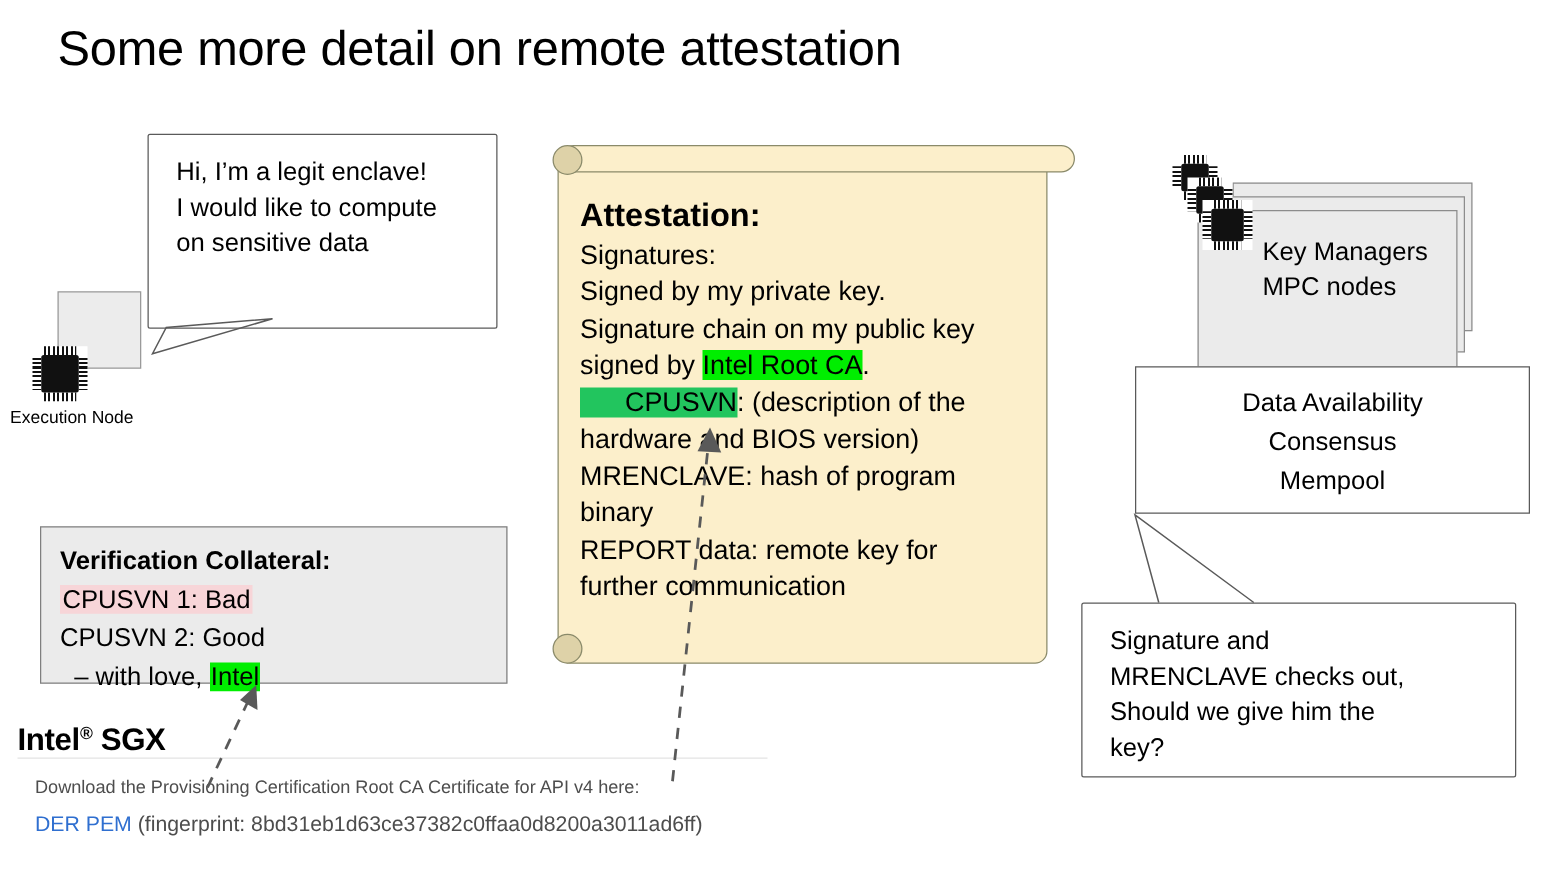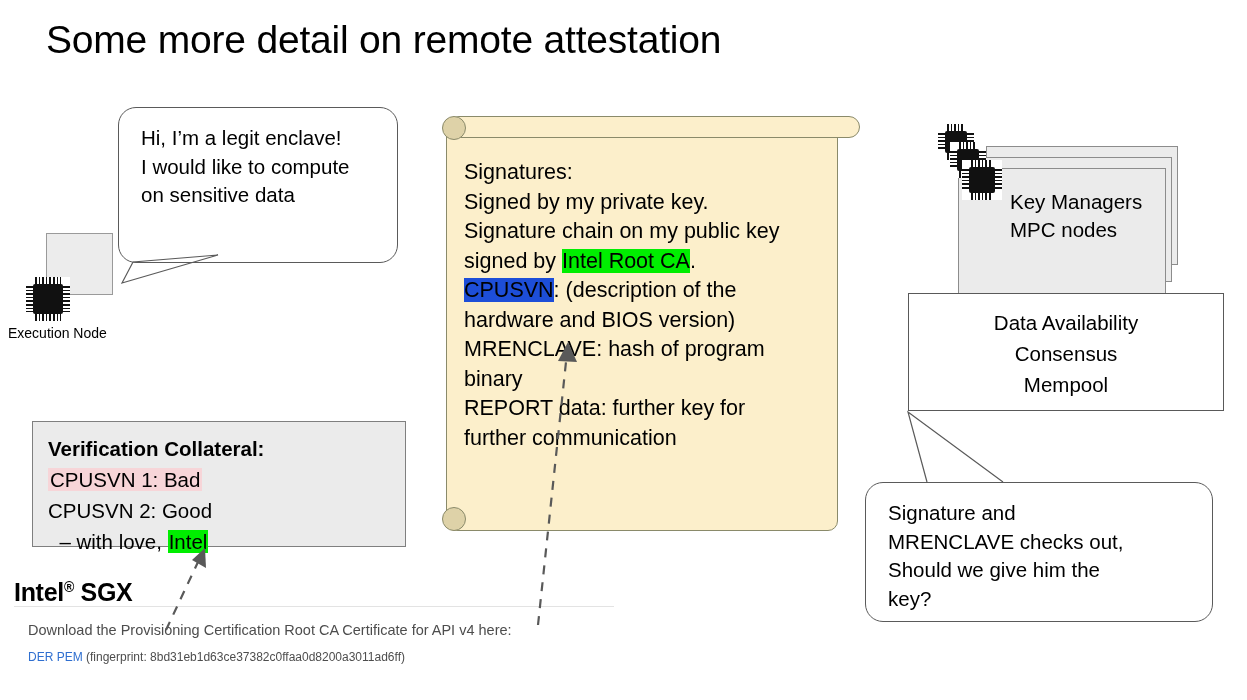--- a/index.html
+++ b/index.html
@@ -40,21 +40,21 @@
     position: absolute;
     border: 1px solid #595959;
     background: #ffffff;
   }
 
   
   .bubble {
     position: absolute;
     border: 1px solid #5a5a5a;
     background: #ffffff;
-    border-radius: 18px;
+    border-radius: 2px;
     padding-left: 33px;
   }
   .bubble .btext {
     position: absolute;
     left: 22px; top: 16px;
     font-size: 20.5px;
     line-height: 28.5px;
     white-space: pre-line;
   }
 
@@ -129,21 +129,21 @@
   .scroll-text {
     position: absolute;
     left: 24px; top: 48px;
     width: 360px;
     font-size: 21.5px;
     line-height: 29.5px;
   }
   .scroll-text .big { font-size: 26px; font-weight: bold; display: block; margin-bottom: 2px; }
   .scroll-text .b { font-weight: normal; }
   .hl-green { background: #00ee00; }
-  .hl-pink  { background: #1d4ed8; }
+  .hl-pink  { background: #22c55e; padding-left: 36px; }
 
   
   #verif {
     left: 32px; top: 421px; width: 374px; height: 126px;
   }
   #verif .vtext {
     position: absolute; left: 15px; top: 11px;
     font-size: 20.5px; line-height: 31px;
   }
   .hl-pink-row { background: #f7d5d8; padding: 0 2px; }
@@ -155,21 +155,21 @@
     font-size: 25px; font-weight: bold; letter-spacing: -0.3px;
     white-space: nowrap;
   }
   .sgx-title sup { font-size: 14px; vertical-align: super; }
   .sgx-line1 {
     position: absolute; left: 28px; top: 622px;
     font-size: 14.5px; color: #4d4d4d; white-space: nowrap;
   }
   .sgx-line2 {
     position: absolute; left: 28px; top: 650px;
-    font-size: 12px; color: #4d4d4d; white-space: nowrap;
+    font-size: 17px; color: #4d4d4d; white-space: nowrap;
   }
   .sgx-link { color: #2f6fd0; }
   .sgx-rule {
     position: absolute; left: 14px; top: 606px; width: 600px; height: 1px;
     background: #e3e3e3;
   }
 
   
   .km {
     position: absolute;
@@ -230,29 +230,30 @@
     </div>
   </div>
 
   <div id="scroll-wrap">
     <div class="scroll-body"></div>
     <div class="scroll-topbar"></div>
     <div class="curl tl"></div>
     <div class="curl bl"></div>
 
     <div class="scroll-text">
+      <span class="big">Attestation:</span>
       <span class="b">Signatures:</span><br>
       <span>Signed by my private key.</span><br>
       <span>Signature chain on my public key</span><br>
       <span>signed by </span><span class="hl-green">Intel Root CA</span><span>.</span><br>
       <span class="b hl-pink">CPUSVN</span><span>: (description of the</span><br>
       <span>hardware and BIOS version)</span><br>
       <span class="b">MRENCLAVE:</span><span> hash of program</span><br>
       <span>binary</span><br>
-      <span class="b">REPORT data:</span><span> further key for</span><br>
+      <span class="b">REPORT data:</span><span> remote key for</span><br>
       <span>further communication</span>
     </div>
   </div>
 
   <div class="sgx-rule"></div>
   <div class="sgx-title"><span>Intel</span><sup>®</sup><span> SGX</span></div>
   <div class="sgx-line1">Download the Provisioning Certification Root CA Certificate for API v4 here:</div>
   <div class="sgx-line2"><span class="sgx-link">DER PEM</span><span> (fingerprint: 8bd31eb1d63ce37382c0ffaa0d8200a3011ad6ff)</span></div>
 
   <div class="km" style="left:986px; top:146px; width:192px; height:119px;"></div>

